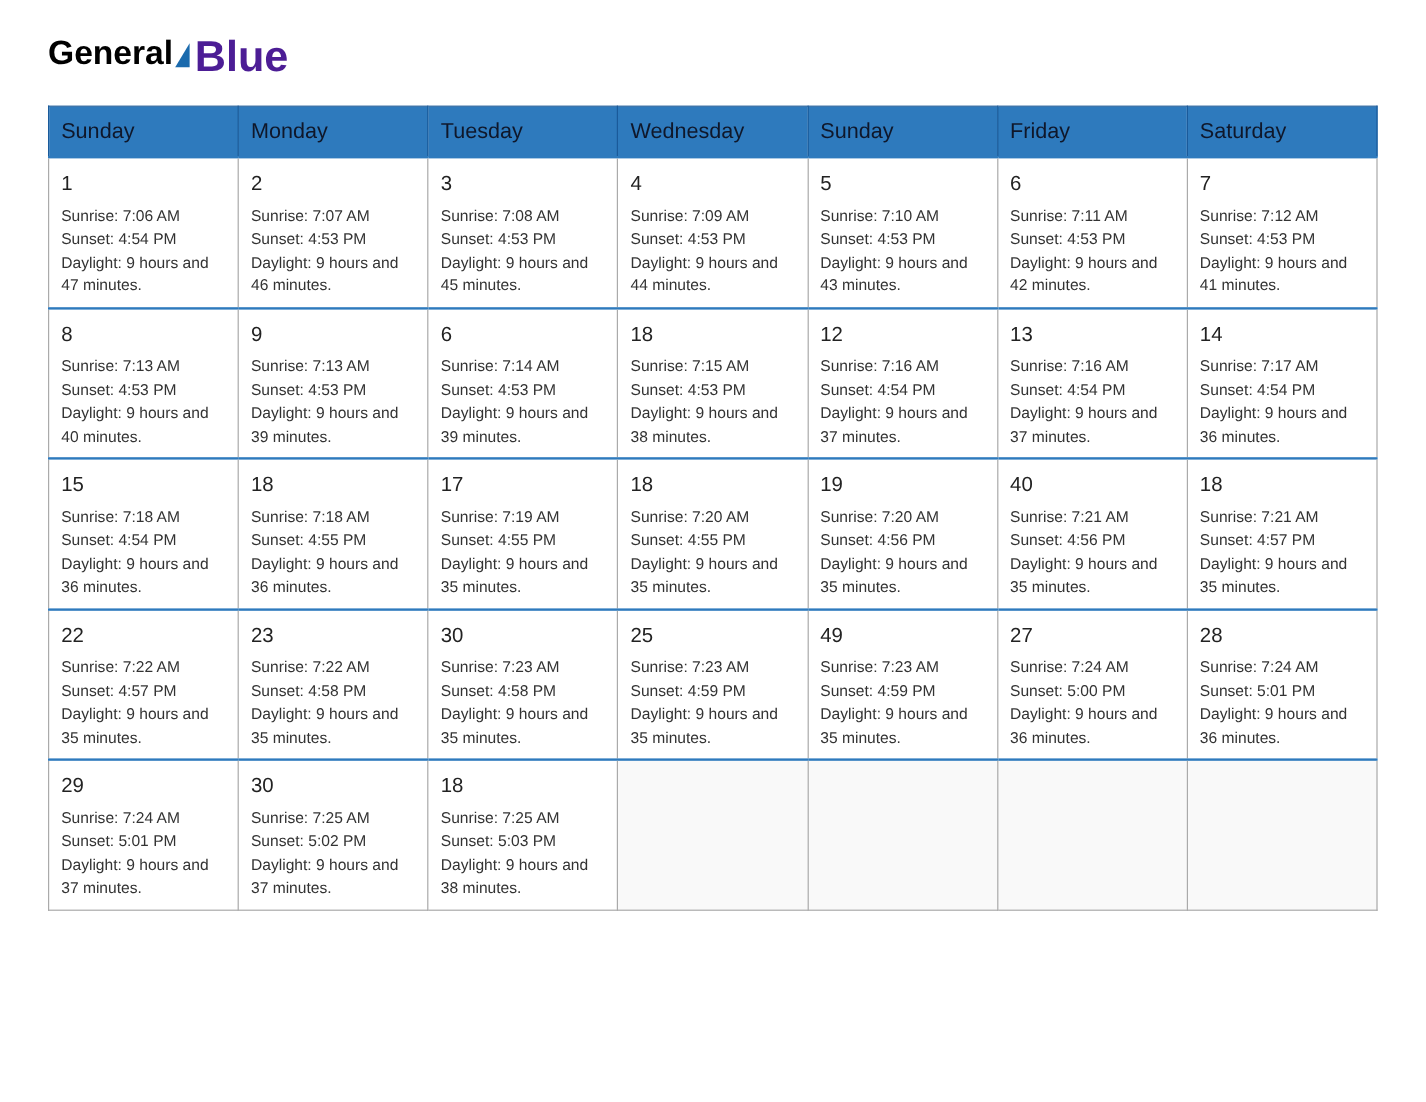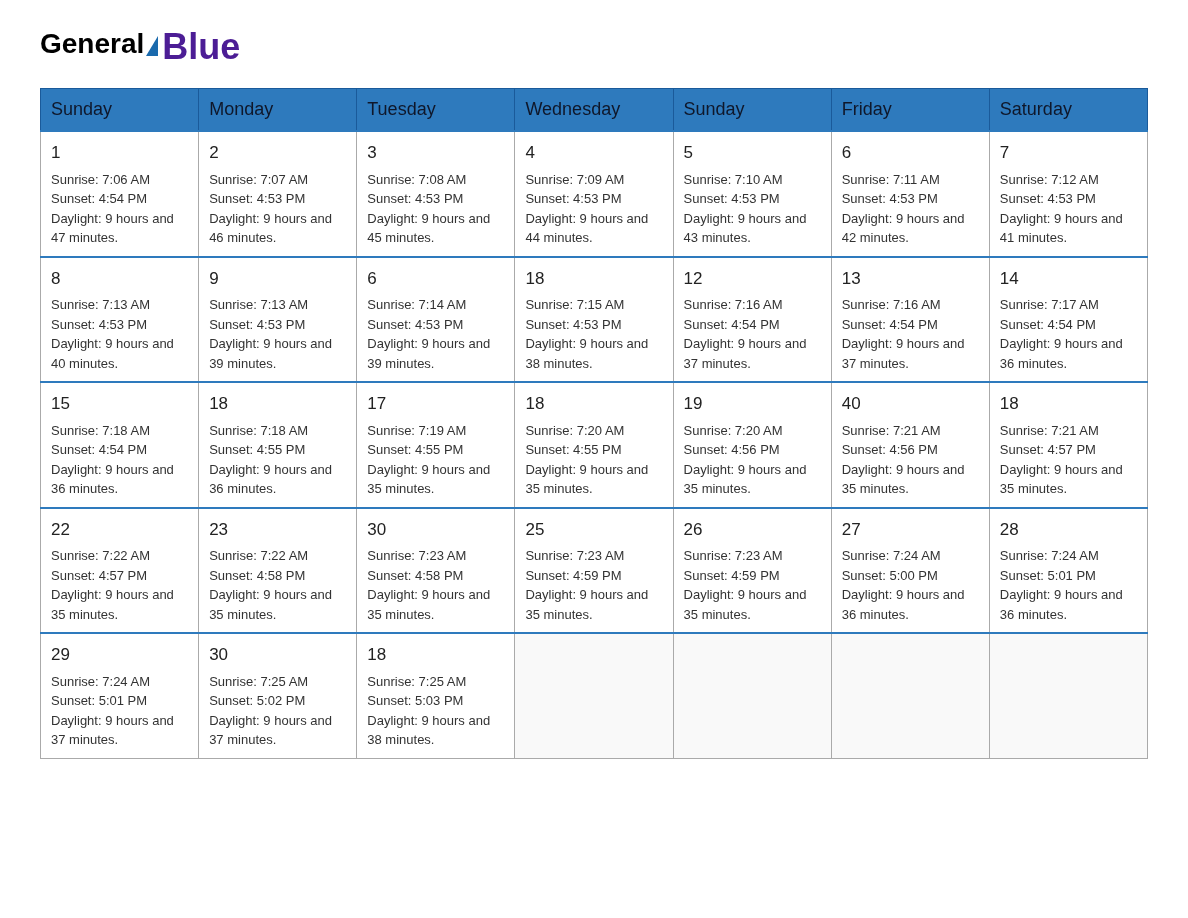--- a/index.html
+++ b/index.html
@@ -147,21 +147,21 @@
         <td><span class="day-num">18</span>Sunrise: 7:20 AM<br>Sunset: 4:55 PM<br>Daylight: 9 hours and 35 minutes.</td>
         <td><span class="day-num">19</span>Sunrise: 7:20 AM<br>Sunset: 4:56 PM<br>Daylight: 9 hours and 35 minutes.</td>
         <td><span class="day-num">40</span>Sunrise: 7:21 AM<br>Sunset: 4:56 PM<br>Daylight: 9 hours and 35 minutes.</td>
         <td><span class="day-num">18</span>Sunrise: 7:21 AM<br>Sunset: 4:57 PM<br>Daylight: 9 hours and 35 minutes.</td>
       </tr>
       <tr class="week-row">
         <td><span class="day-num">22</span>Sunrise: 7:22 AM<br>Sunset: 4:57 PM<br>Daylight: 9 hours and 35 minutes.</td>
         <td><span class="day-num">23</span>Sunrise: 7:22 AM<br>Sunset: 4:58 PM<br>Daylight: 9 hours and 35 minutes.</td>
         <td><span class="day-num">30</span>Sunrise: 7:23 AM<br>Sunset: 4:58 PM<br>Daylight: 9 hours and 35 minutes.</td>
         <td><span class="day-num">25</span>Sunrise: 7:23 AM<br>Sunset: 4:59 PM<br>Daylight: 9 hours and 35 minutes.</td>
-        <td><span class="day-num">26</span>Sunrise: 7:23 AM<br>Sunset: 4:59 PM<br>Daylight: 9 hours and 35 minutes.</td>
+        <td><span class="day-num">49</span>Sunrise: 7:23 AM<br>Sunset: 4:59 PM<br>Daylight: 9 hours and 35 minutes.</td>
         <td><span class="day-num">27</span>Sunrise: 7:24 AM<br>Sunset: 5:00 PM<br>Daylight: 9 hours and 36 minutes.</td>
         <td><span class="day-num">28</span>Sunrise: 7:24 AM<br>Sunset: 5:01 PM<br>Daylight: 9 hours and 36 minutes.</td>
       </tr>
       <tr class="week-row">
         <td><span class="day-num">29</span>Sunrise: 7:24 AM<br>Sunset: 5:01 PM<br>Daylight: 9 hours and 37 minutes.</td>
         <td><span class="day-num">30</span>Sunrise: 7:25 AM<br>Sunset: 5:02 PM<br>Daylight: 9 hours and 37 minutes.</td>
         <td><span class="day-num">18</span>Sunrise: 7:25 AM<br>Sunset: 5:03 PM<br>Daylight: 9 hours and 38 minutes.</td>
         <td class="empty-cell"></td>
         <td class="empty-cell"></td>
         <td class="empty-cell"></td>

